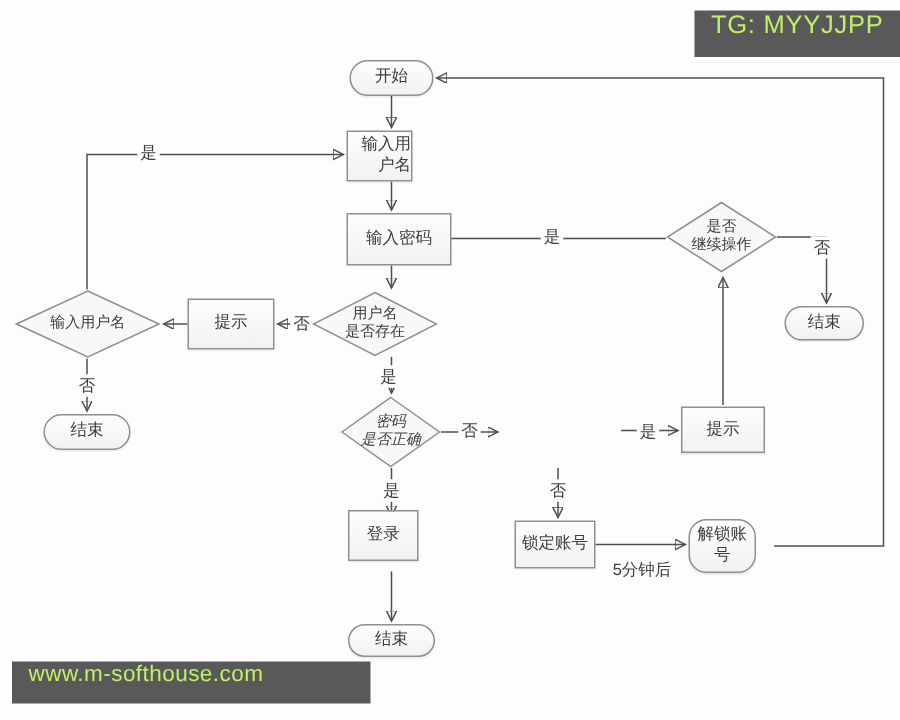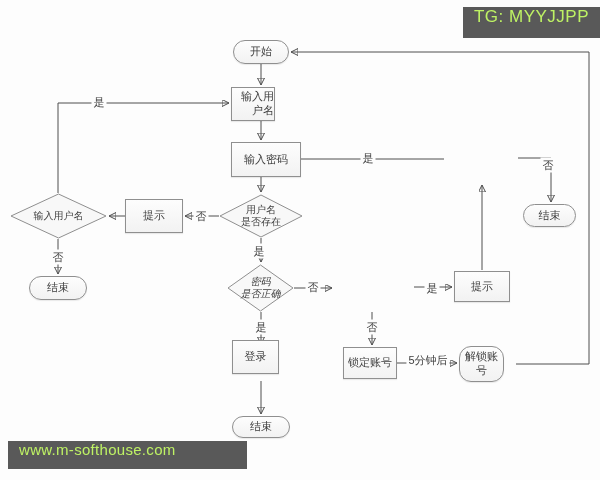--- a/index.html
+++ b/index.html
@@ -83,21 +83,21 @@
   </div>
 
   <div class="node process" style="left:231px;top:87px;width:44px;height:34px;text-align:right;">
     <span class="nlabel">输入用户名</span>
   </div>
 
   <div class="node process" style="left:231px;top:142px;width:70px;height:35px;">
     <span class="nlabel">输入密码</span>
   </div>
 
-  <div class="node decision" style="left:219px;top:194px;width:84px;height:44px;">
+  <div class="node decision" style="left:208px;top:194px;width:84px;height:44px;">
     <svg class="shape" width="84" height="44" viewBox="0 0 84 44">
       <polygon points="42,1 83,22 42,43 1,22"></polygon>
       </svg>
     <span class="nlabel">用户名
 是否存在</span>
   </div>
 
   <div class="node process" style="left:125px;top:199px;width:58px;height:34px;">
     <span class="nlabel">提示</span>
   </div>
@@ -119,20 +119,27 @@
       </svg>
     <span class="nlabel">密码
 是否正确</span>
   </div>
 
 
   <div class="node process" style="left:454px;top:271px;width:56px;height:31px;">
     <span class="nlabel">提示</span>
   </div>
 
+  <div class="node decision" style="left:444px;top:134px;width:74px;height:48px;">
+    <svg class="shape" width="74" height="48" viewBox="0 0 74 48">
+      <polygon points="37,1 73,24 37,47 1,24"></polygon>
+      </svg>
+    <span class="nlabel">是否
+继续操作</span>
+  </div>
 
   <div class="node terminator" style="left:523px;top:204px;width:53px;height:23px;">
     <span class="nlabel">结束</span>
   </div>
 
   <div class="node process" style="left:232px;top:340px;width:47px;height:34px;">
     <span class="nlabel">登录</span>
   </div>
 
   <div class="node process" style="left:343px;top:347px;width:54px;height:32px;">
@@ -150,21 +157,21 @@
   <span class="elabel" style="left:99px;top:102px;">是</span>
   <span class="elabel" style="left:201px;top:216px;">否</span>
   <span class="elabel" style="left:58px;top:257px;">否</span>
   <span class="elabel" style="left:259px;top:251px;">是</span>
   <span class="elabel" style="left:313px;top:287px;">否</span>
   <span class="elabel" style="left:261px;top:327px;">是</span>
   <span class="elabel" style="left:432px;top:288px;">是</span>
   <span class="elabel" style="left:372px;top:327px;">否</span>
   <span class="elabel" style="left:368px;top:158px;">是</span>
   <span class="elabel" style="left:548px;top:165px;">否</span>
-  <span class="elabel" style="left:428px;top:360px;">5分钟后</span>
+  <span class="elabel" style="left:428px;top:380px;">5分钟后</span>
 
 </div>
 
 <div class="overlay" id="tg-badge">
   <span>TG: MYYJJPP</span>
 </div>
 <div class="overlay" id="watermark">
   <span>www.m-softhouse.com</span>
 </div>
 

